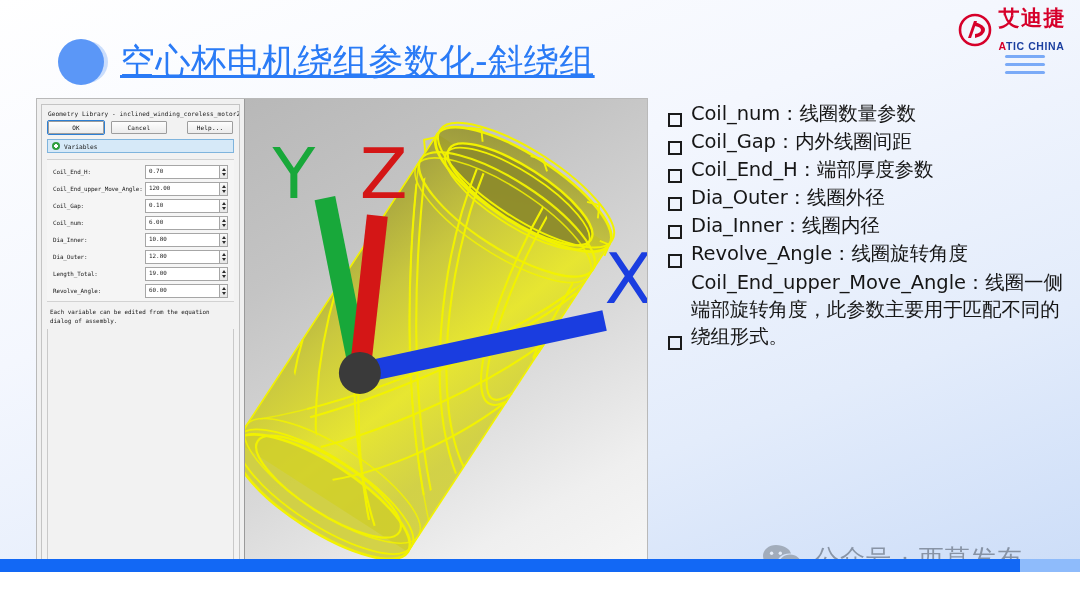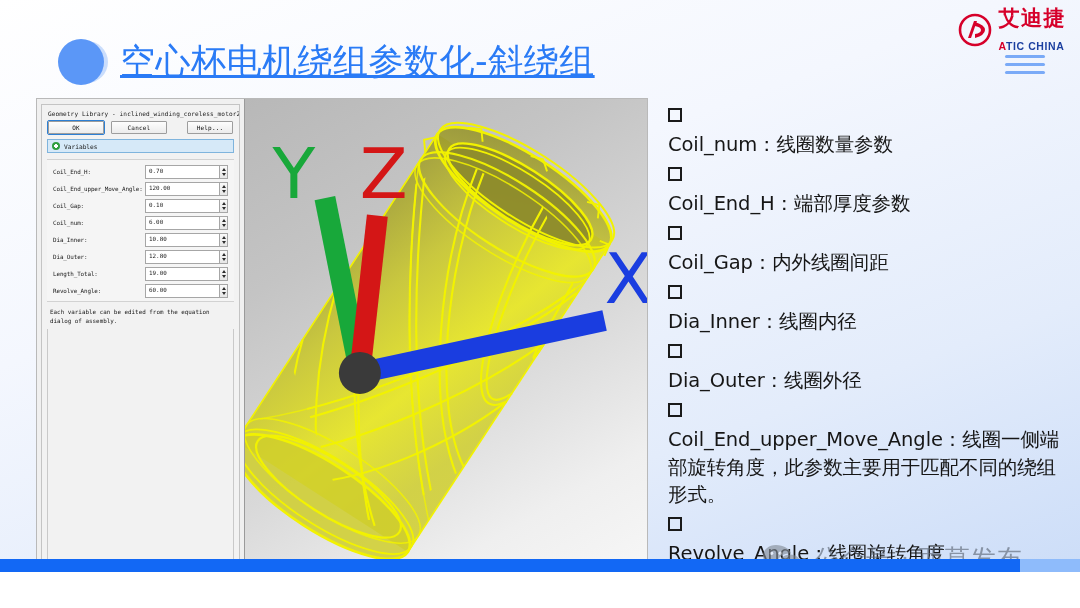--- a/index.html
+++ b/index.html
@@ -307,24 +307,23 @@
 
   
   #bullets {
     position: absolute;
     left: 668px;
     top: 100px;
     width: 400px;
   }
   .bullet {
     display: flex;
-    align-items: flex-start;
+    align-items: flex-end;
     gap: 9px;
     margin-bottom: 1px;
-    flex-direction: column;
   }
   .bullet-mark {
     flex: 0 0 auto;
     width: 10px;
     height: 10px;
     border: 2px solid #1a1a1a;
     margin-top: 8px;
   }
   .bullet-text {
     font-size: 19.5px;
@@ -609,41 +608,41 @@
     </div>
   </div>
 
   <div id="bullets">
     <div class="bullet">
       <div class="bullet-mark"></div>
       <div class="bullet-text">Coil_num：线圈数量参数</div>
     </div>
     <div class="bullet">
       <div class="bullet-mark"></div>
-      <div class="bullet-text">Coil_End_H：端部厚度参数</div>
+      <div class="bullet-text">Coil_Gap：内外线圈间距</div>
     </div>
     <div class="bullet">
       <div class="bullet-mark"></div>
-      <div class="bullet-text">Coil_Gap：内外线圈间距</div>
+      <div class="bullet-text">Coil_End_H：端部厚度参数</div>
+    </div>
+    <div class="bullet">
+      <div class="bullet-mark"></div>
+      <div class="bullet-text">Dia_Outer：线圈外径</div>
     </div>
     <div class="bullet">
       <div class="bullet-mark"></div>
       <div class="bullet-text">Dia_Inner：线圈内径</div>
     </div>
     <div class="bullet">
       <div class="bullet-mark"></div>
-      <div class="bullet-text">Dia_Outer：线圈外径</div>
+      <div class="bullet-text">Revolve_Angle：线圈旋转角度</div>
     </div>
     <div class="bullet">
       <div class="bullet-mark"></div>
       <div class="bullet-text">Coil_End_upper_Move_Angle：线圈一侧端部旋转角度，此参数主要用于匹配不同的绕组形式。</div>
-    </div>
-    <div class="bullet">
-      <div class="bullet-mark"></div>
-      <div class="bullet-text">Revolve_Angle：线圈旋转角度</div>
     </div>
   </div>
 
   <div id="watermark">
     <svg id="wechat-icon" viewBox="0 0 40 32">
       <path d="M14 2 C6.8 2 1 6.9 1 12.9 c0 3.4 1.9 6.4 4.8 8.4 L4.6 25.6 l4.5 -2.3 c1.5 .4 3.1 .6 4.9 .6 .4 0 .8 0 1.2 -.05 -.3 -.9 -.45 -1.9 -.45 -2.9 0 -5.8 5.7 -10.5 12.8 -10.5 .5 0 1 .03 1.45 .08 C27.7 5.6 21.6 2 14 2 z" fill="#828b96"></path>
       <circle cx="9.6" cy="10.2" r="1.7" fill="#eef3fc"></circle>
       <circle cx="18.3" cy="10.2" r="1.7" fill="#eef3fc"></circle>
       <path d="M39 20.4 c0 -5 -4.9 -9 -10.9 -9 -6 0 -10.9 4 -10.9 9 0 5 4.9 9 10.9 9 1.4 0 2.8 -.2 4 -.6 l3.8 2 -1 -3.4 c2.5 -1.7 4.1 -4.2 4.1 -7 z" fill="#828b96"></path>
       <circle cx="24.6" cy="18.4" r="1.35" fill="#eef3fc"></circle>

